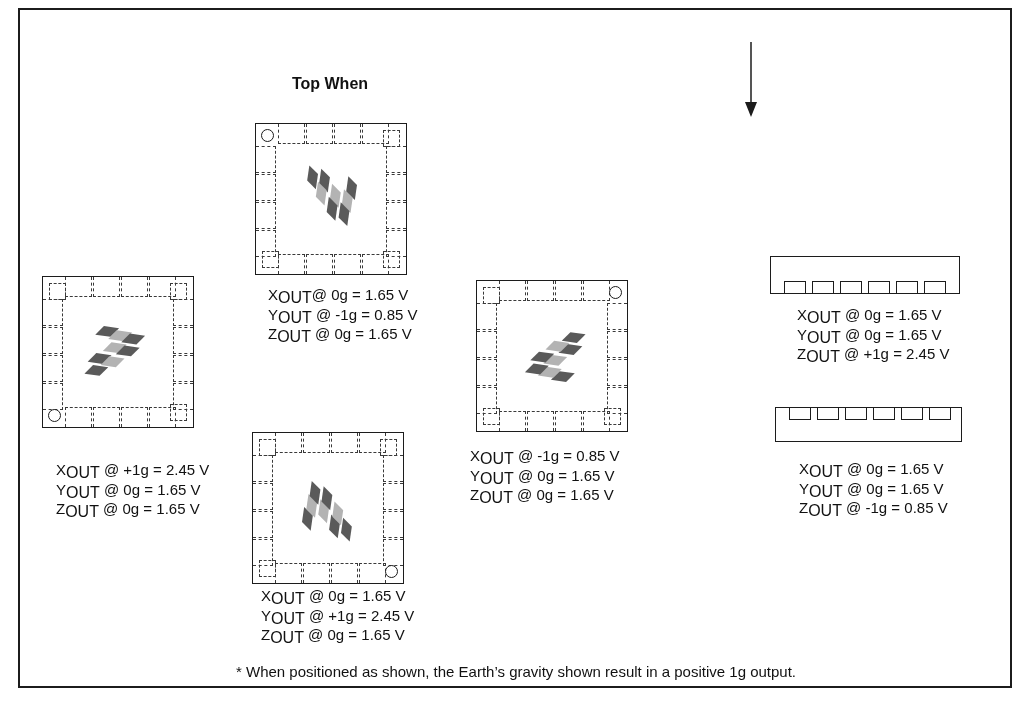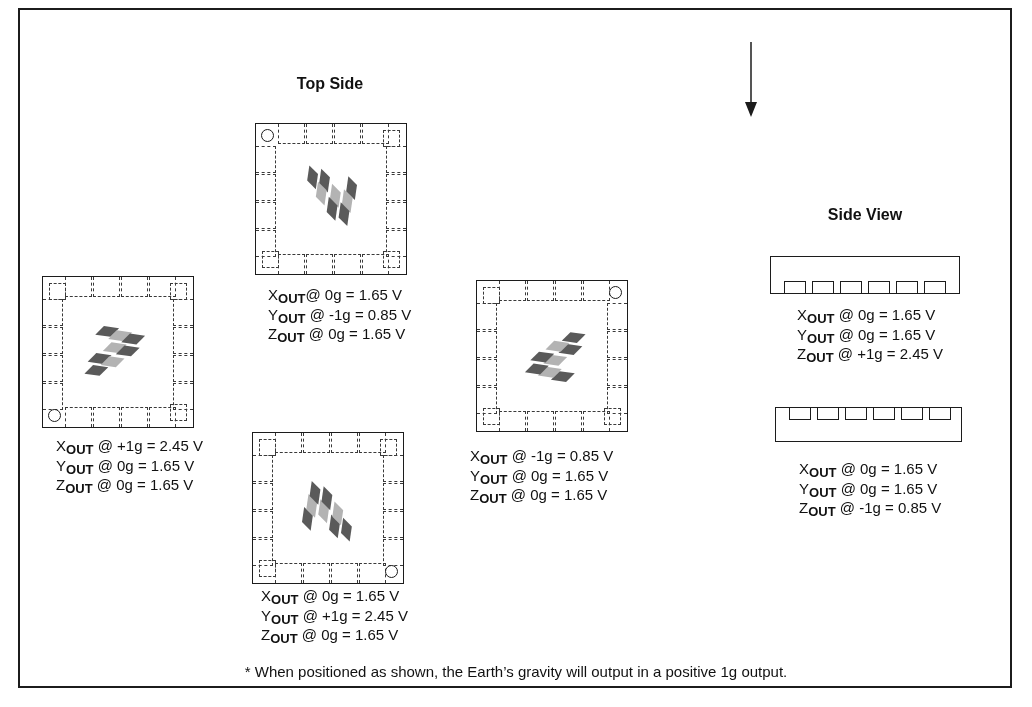--- a/index.html
+++ b/index.html
@@ -28,32 +28,31 @@
   .rot0{transform:rotate(0deg);} .rot90{transform:rotate(90deg);}
   .rot180{transform:rotate(180deg);} .rot270{transform:rotate(270deg);}
   
   .sidepkg{position:absolute;border:1.5px solid #1c1c1c;background:#fff;}
   .spad{position:absolute;width:20px;height:11px;border:1.2px solid #1c1c1c;background:#fff;}
   .spad-b{bottom:0;border-bottom:none;}
   .spad-t{top:0;border-top:none;}
   
   .readout{position:absolute;font-size:15px;white-space:nowrap;}
   .rline{height:19.5px;line-height:19.5px;}
-  .sub{font-size:13px;position:relative;top:3px;font-weight:bold;}
+  .sub{font-size:16px;position:relative;top:3px;}
   
   .garrow{position:absolute;left:742px;top:40px;}
 </style>
 </head>
 <body>
 
 <div id="canvas">
   <div class="frame"></div>
 
-  <div class="viewlabel lbl-top">Top Side</div>
-  <div class="viewlabel lbl-side">Side View</div>
+  <div class="viewlabel lbl-top">Top When</div>
 
   <svg class="garrow" width="18" height="80">
     <line x1="9" y1="2" x2="9" y2="63" stroke="#1c1c1c" stroke-width="1.5"></line>
     <polygon points="3,62 15,62 9,77" fill="#1c1c1c"></polygon>
   </svg>
 
   <svg width="0" height="0" style="position:absolute">
     <defs>
       <g id="fsl-logo">
         <polygon class="ld" points="15,20 23,12 37,14 29,22"></polygon>
@@ -185,21 +184,21 @@
       <div class="spad spad-t" style="left: 125px;"></div>
       <div class="spad spad-t" style="left: 153px;"></div>
     </div>
 
   <div class="readout" style="left:268px;top:285px">
     <div class="rline"><span>X</span><span class="sub">OUT</span><span>@ 0g = 1.65 V</span></div>
     <div class="rline"><span>Y</span><span class="sub">OUT</span><span> @ -1g = 0.85 V</span></div>
     <div class="rline"><span>Z</span><span class="sub">OUT</span><span> @ 0g = 1.65 V</span></div>
   </div>
 
-  <div class="readout" style="left:56px;top:436px">
+  <div class="readout" style="left:56px;top:460px">
     <div class="rline"><span>X</span><span class="sub">OUT</span><span> @ +1g = 2.45 V</span></div>
     <div class="rline"><span>Y</span><span class="sub">OUT</span><span> @ 0g = 1.65 V</span></div>
     <div class="rline"><span>Z</span><span class="sub">OUT</span><span> @ 0g = 1.65 V</span></div>
   </div>
 
   <div class="readout" style="left:470px;top:446px">
     <div class="rline"><span>X</span><span class="sub">OUT</span><span> @ -1g = 0.85 V</span></div>
     <div class="rline"><span>Y</span><span class="sub">OUT</span><span> @ 0g = 1.65 V</span></div>
     <div class="rline"><span>Z</span><span class="sub">OUT</span><span> @ 0g = 1.65 V</span></div>
   </div>
@@ -215,14 +214,14 @@
     <div class="rline"><span>Y</span><span class="sub">OUT</span><span> @ 0g = 1.65 V</span></div>
     <div class="rline"><span>Z</span><span class="sub">OUT</span><span> @ +1g = 2.45 V</span></div>
   </div>
 
   <div class="readout" style="left:799px;top:459px">
     <div class="rline"><span>X</span><span class="sub">OUT</span><span> @ 0g = 1.65 V</span></div>
     <div class="rline"><span>Y</span><span class="sub">OUT</span><span> @ 0g = 1.65 V</span></div>
     <div class="rline"><span>Z</span><span class="sub">OUT</span><span> @ -1g = 0.85 V</span></div>
   </div>
 
-  <div class="footnote">* When positioned as shown, the Earth’s gravity will output in a positive 1g output.</div>
+  <div class="footnote">* When positioned as shown, the Earth’s gravity shown result in a positive 1g output.</div>
 </div>
 
 </body></html>

